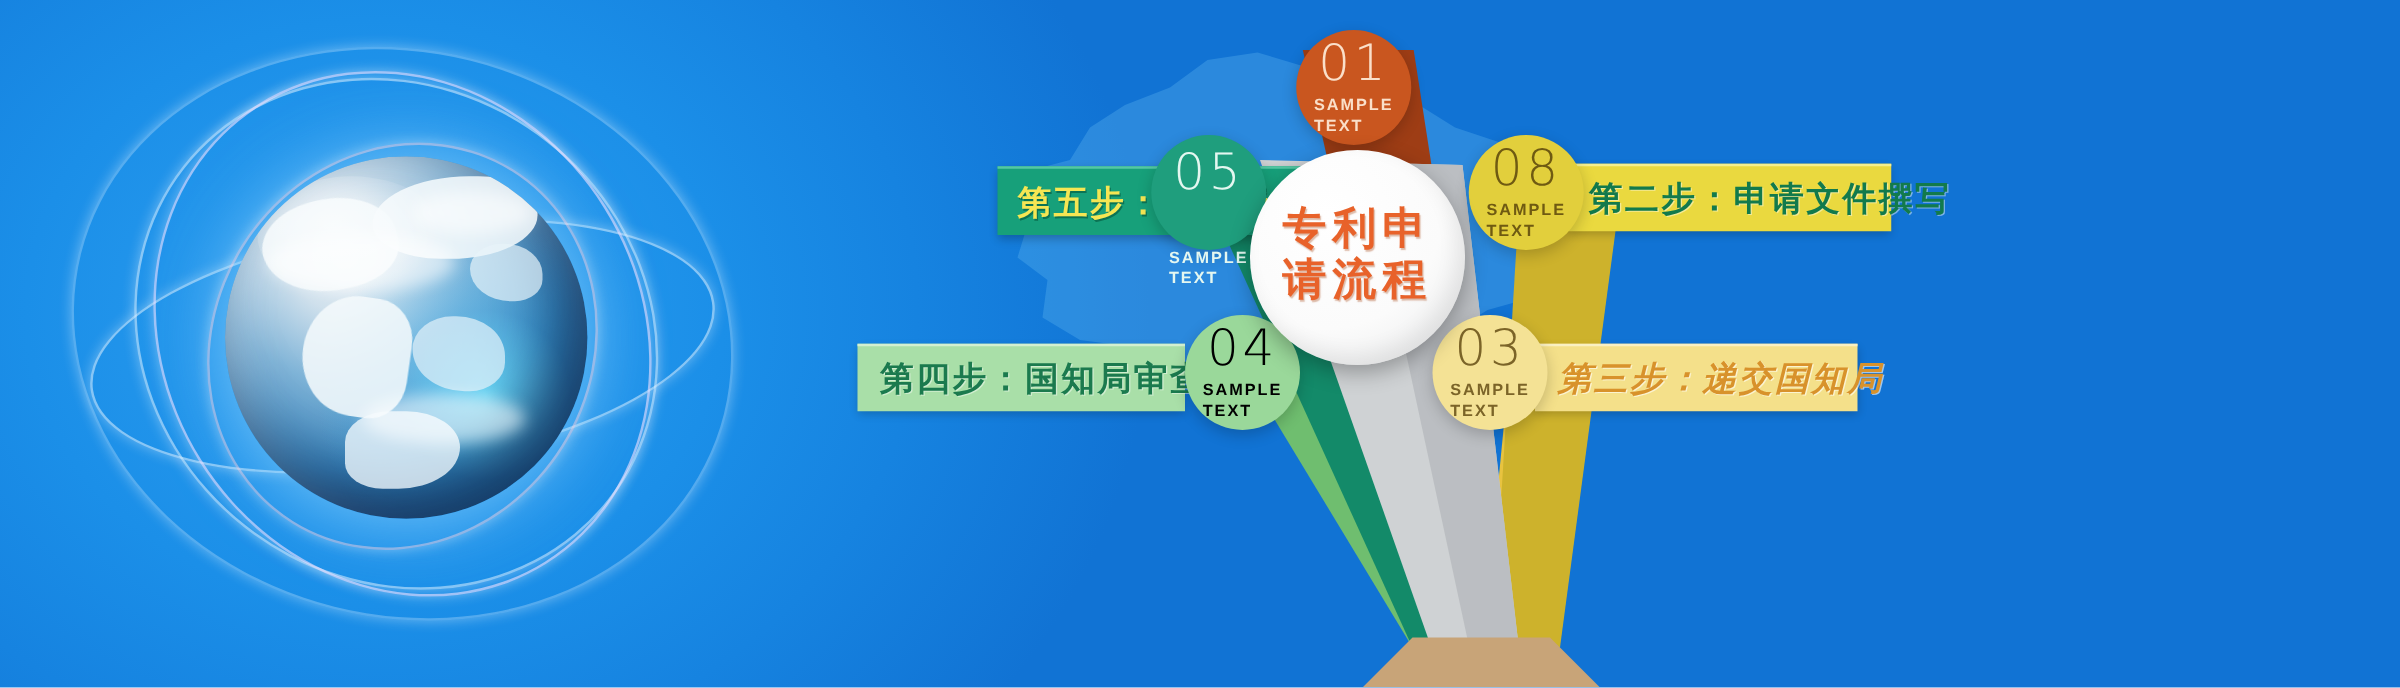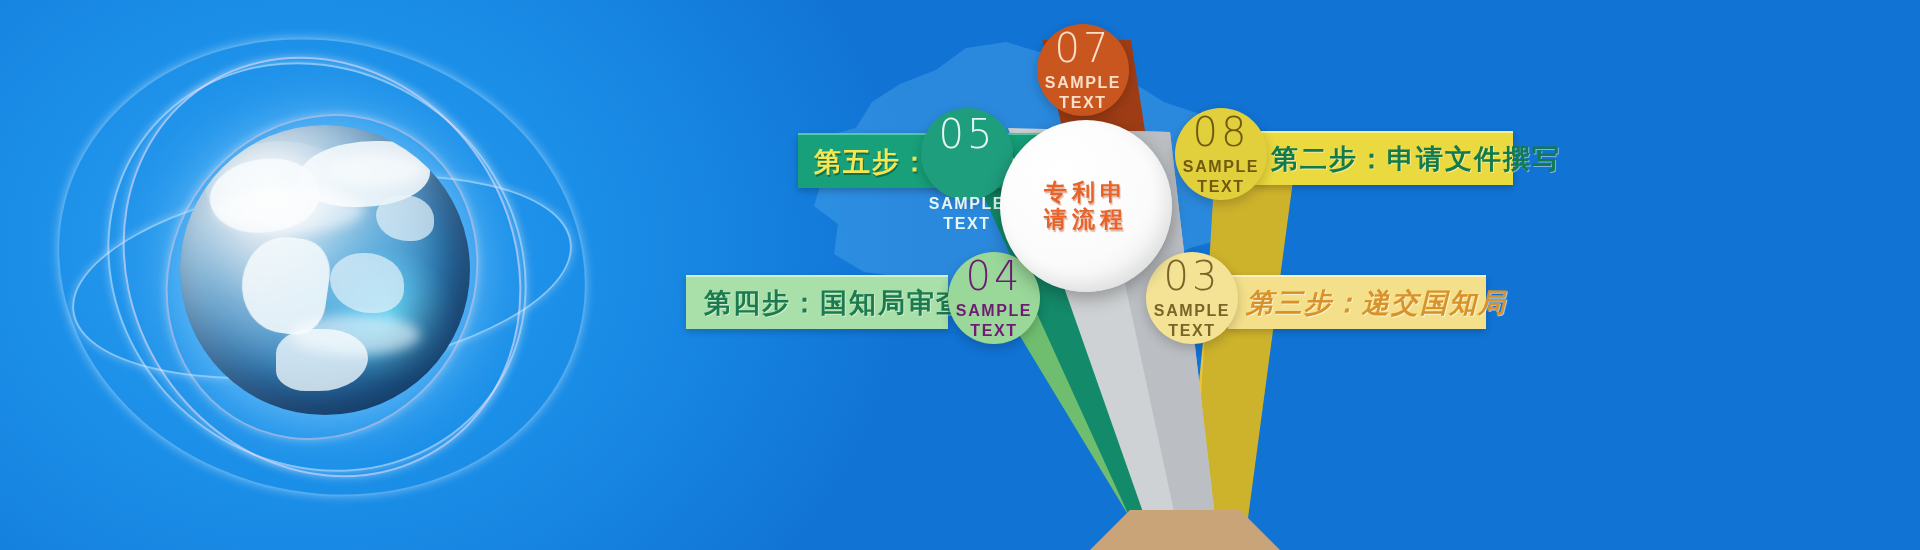--- a/index.html
+++ b/index.html
@@ -79,39 +79,39 @@
   
   #ribbon-5{left:798px;top:133px;width:262px;height:55px;background:#17a07a;
             border-top:2px solid #54c7a4;box-shadow:0 3px 7px rgba(0,0,0,.24);}
   #ribbon-5 .rtext{font-size:27px;color:#f5e653;text-shadow:1px 2px 0 rgba(0,70,45,.5);margin-left:16px;}
 
   
   .bubble{position:absolute;border-radius:50%;display:flex;flex-direction:column;
           align-items:center;justify-content:center;box-shadow:0 4px 12px rgba(0,0,0,.2);}
   .bnum{font-size:40px;line-height:1;font-weight:300;letter-spacing:3px;
         font-family:"DejaVu Sans","Liberation Sans",sans-serif;}
-  .bsub{font-size:16px;line-height:1.25;letter-spacing:1.6px;text-align:center;margin-top:5px;font-weight:bold;}
+  .bsub{font-size:13px;line-height:1.25;letter-spacing:1.6px;text-align:left;margin-top:5px;font-weight:bold;}
   #bubble-1{left:1037px;top:24px;width:92px;height:92px;background:#c9561f;}
   #bubble-1 .bnum,#bubble-1 .bsub{color:#fadfc9;}
   #bubble-2{left:1175px;top:108px;width:92px;height:92px;background:#e2cf3c;}
   #bubble-2 .bnum,#bubble-2 .bsub{color:#6f5a12;}
   #bubble-3{left:1146px;top:252px;width:92px;height:92px;background:#f4e295;}
   #bubble-3 .bnum,#bubble-3 .bsub{color:#7b6428;}
   #bubble-4{left:948px;top:252px;width:92px;height:92px;background:#9ad89a;}
-  #bubble-4 .bnum,#bubble-4 .bsub{color:#701a75;}
+  #bubble-4 .bnum,#bubble-4 .bsub{color:#000000;}
   #bubble-5{left:921px;top:108px;width:92px;height:92px;background:#1f9e7d;}
   #bubble-5 .bnum,#bubble-5 .bsub{color:#e4f7f0;margin-top:40px;}
 
   
   #center-disc{position:absolute;left:1000px;top:120px;width:172px;height:172px;border-radius:50%;
     background:radial-gradient(circle at 36% 30%, #ffffff 0%, #fbfbfb 56%, #e6e7e8 100%);
     box-shadow:0 6px 18px rgba(0,0,0,.3), inset -6px -8px 16px rgba(0,0,0,.07);
     display:flex;flex-direction:column;align-items:center;justify-content:center;}
-  #center-disc .cline{font-size:23px;font-weight:bold;letter-spacing:5px;color:#e8622a;
-    font-family:Liberation Sans, sans-serif;line-height:1.18;
+  #center-disc .cline{font-size:35px;font-weight:bold;letter-spacing:5px;color:#e8622a;
+    font-family:Liberation Mono, monospace;line-height:1.18;
     text-shadow:1px 2px 1px rgba(160,60,10,.35);}
 </style>
 </head>
 <body>
 
 <div id="banner">
 
   <div id="globe-stage">
     <div class="orbit o4"></div>
     <div class="orbit o1"></div>
@@ -179,21 +179,21 @@
     </span>
   </div>
   <div class="bubble" id="bubble-4">
     <span class="bnum">04</span>
     <span class="bsub">
       <span>SAMPLE</span><br>
       <span>TEXT</span>
     </span>
   </div>
   <div class="bubble" id="bubble-1">
-    <span class="bnum">07</span>
+    <span class="bnum">01</span>
     <span class="bsub">
       <span>SAMPLE</span><br>
       <span>TEXT</span>
     </span>
   </div>
   <div class="bubble" id="bubble-2">
     <span class="bnum">08</span>
     <span class="bsub">
       <span>SAMPLE</span><br>
       <span>TEXT</span>

